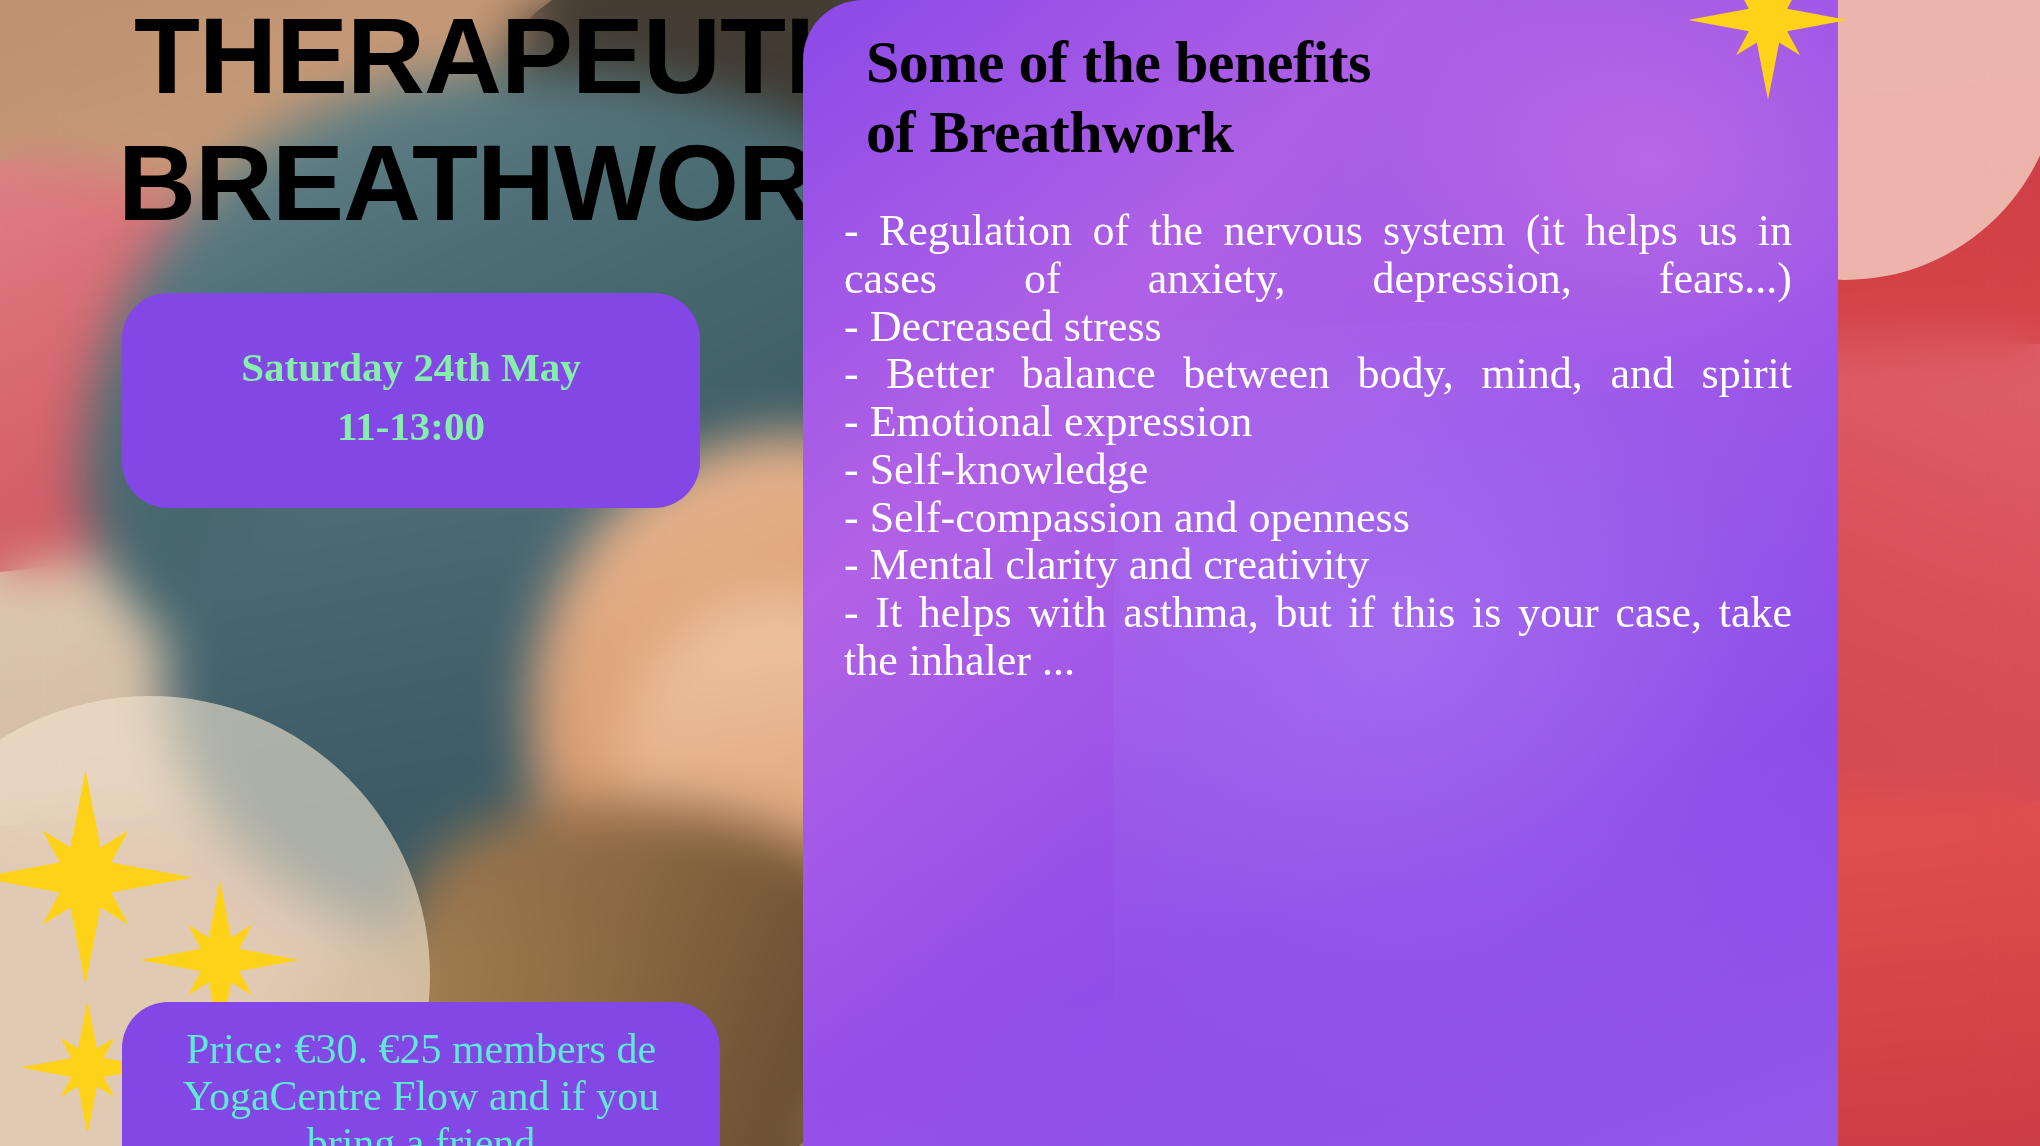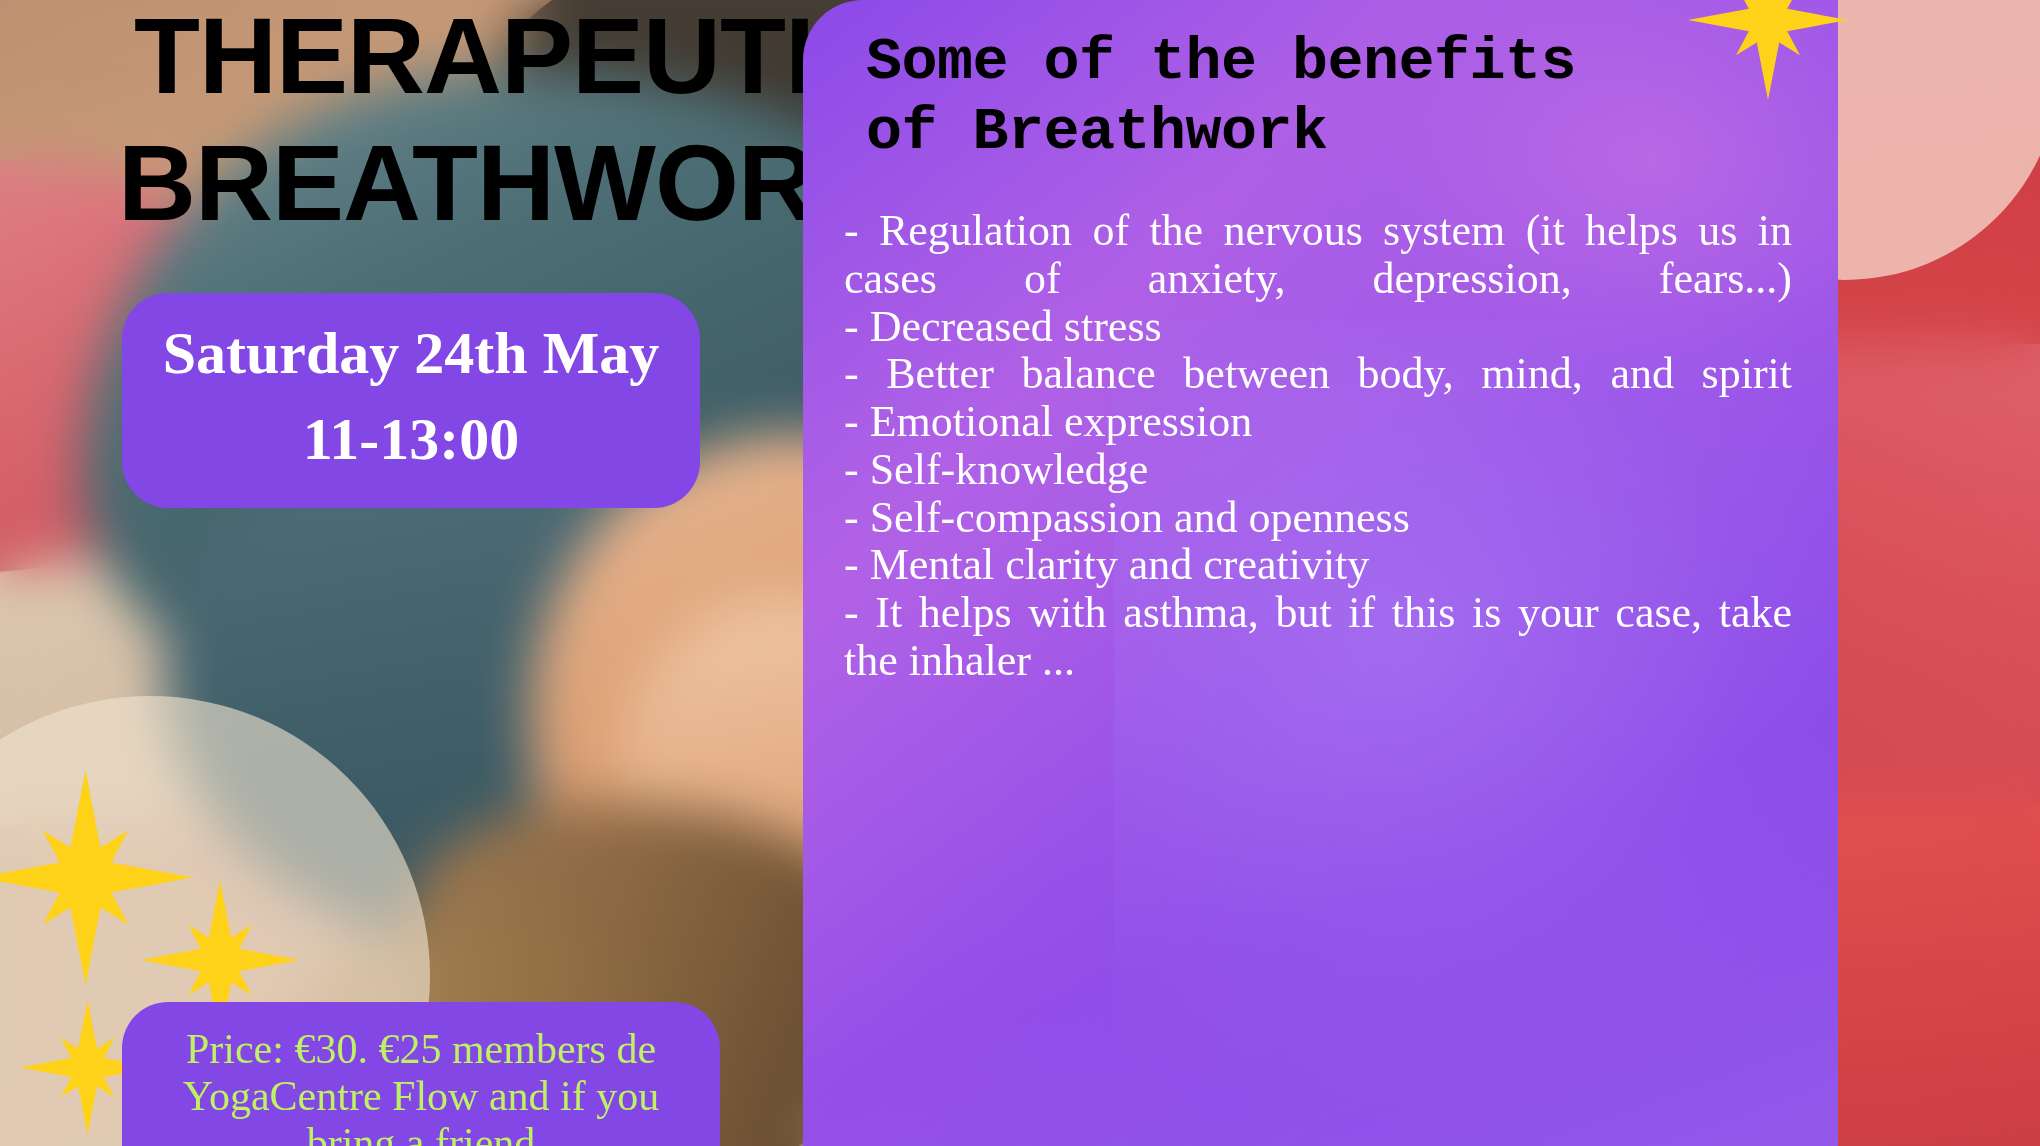--- a/index.html
+++ b/index.html
@@ -160,24 +160,24 @@
     background: #8247e5;
     border-radius: 46px;
     display: flex;
     flex-direction: column;
     align-items: center;
     justify-content: center;
     box-sizing: border-box;
     padding: 6px 10px 14px;
   }
   .date-badge .ln {
-    color: #ffffff;
+    color: #86efac;
     font-family: "Liberation Serif", serif;
     font-weight: 700;
-    font-size: 60px;
+    font-size: 41px;
     line-height: 1.42;
     white-space: nowrap;
     text-align: center;
   }
 
   
   .benefits {
     position: absolute;
     left: 803px;
     top: 0;
@@ -213,21 +213,21 @@
   }
   .benefits-inner { position: relative; z-index: 2; }
 
   .benefits h2 {
     margin: 18px 0 0 30px;
     color: #000;
     font-weight: 900;
     font-size: 60px;
     line-height: 1.16;
     letter-spacing: -0.5px;
-    font-family: Liberation Mono, monospace;
+    font-family: Liberation Serif, serif;
   }
   .benefits h2 span { display: block; }
 
   .benefits-list {
     margin: 40px 8px 0 8px;
     color: #ffffff;
     font-family: "Liberation Serif", serif;
     font-size: 44px;
     line-height: 1.085;
     text-align: justify;
@@ -246,21 +246,21 @@
     top: 1002px;
     width: 598px;
     height: 230px;
     background: #8247e5;
     border-radius: 46px 46px 0 0;
     box-sizing: border-box;
     padding: 24px 30px 0 30px;
     overflow: hidden;
   }
   .price-badge .ptxt {
-    color: #bef264;
+    color: #5eead4;
     font-family: "Liberation Serif", serif;
     font-size: 42px;
     line-height: 1.12;
     text-align: center;
   }
 </style>
 </head>
 <body>
 
 <div class="poster">

